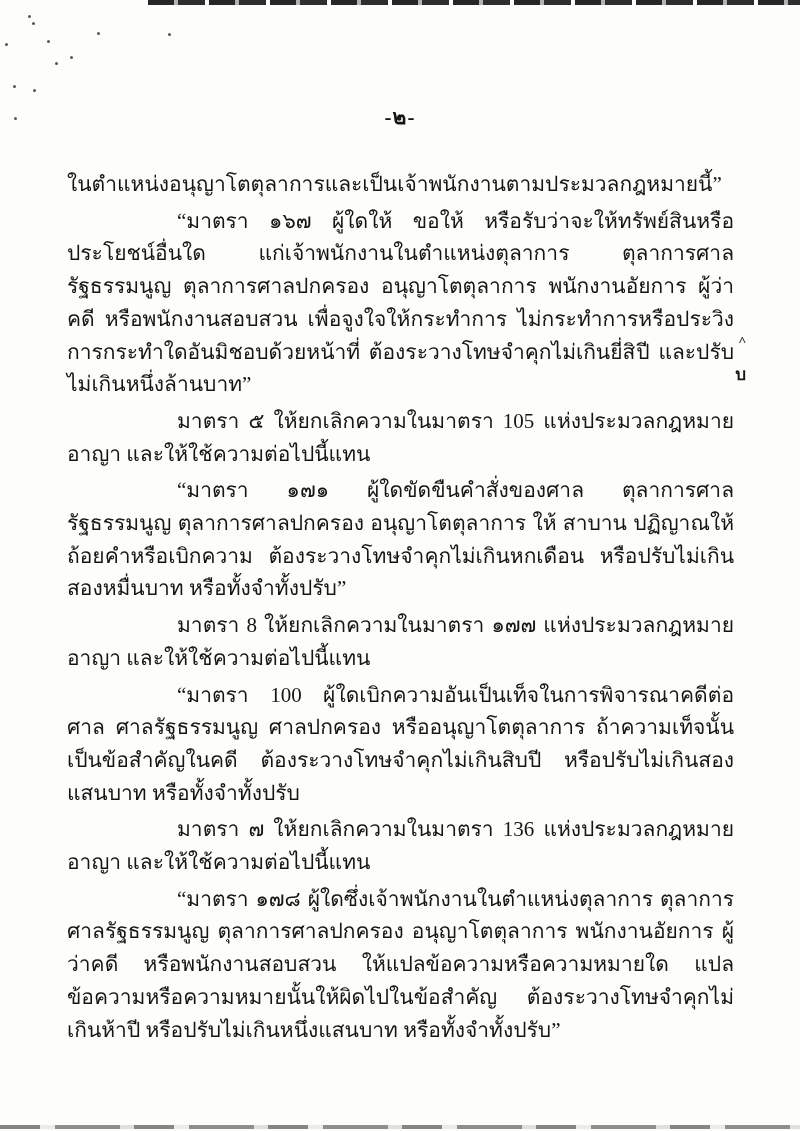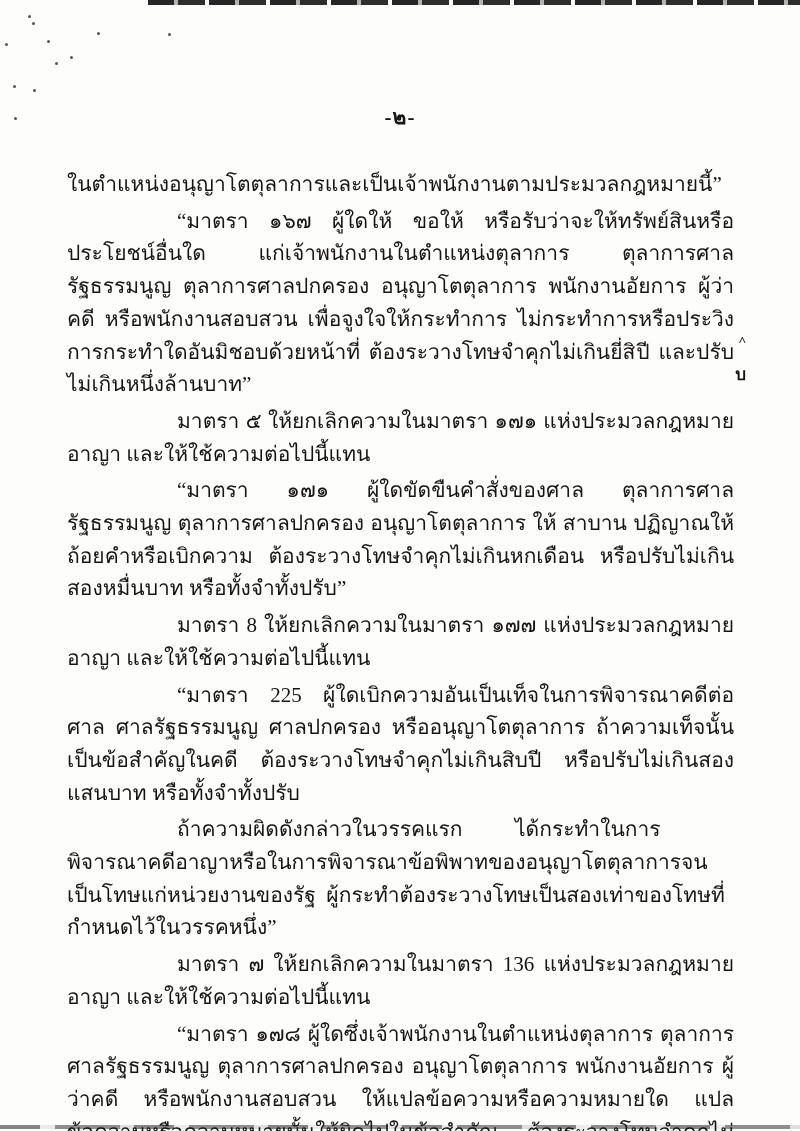--- a/index.html
+++ b/index.html
@@ -106,25 +106,24 @@
 
   <div class="strip top"></div>
   <div class="strip bottom"></div>
   <div></div>
 
   <div class="page-number">-๒-</div>
 
   <div class="doc-body">
       <p class="">ในตำแหน่งอนุญาโตตุลาการและเป็นเจ้าพนักงานตามประมวลกฎหมายนี้”</p>
       <p class="indent">“มาตรา ๑๖๗ ผู้ใดให้ ขอให้ หรือรับว่าจะให้ทรัพย์สินหรือประโยชน์อื่นใด แก่เจ้าพนักงานในตำแหน่งตุลาการ ตุลาการศาลรัฐธรรมนูญ ตุลาการศาลปกครอง อนุญาโตตุลาการ พนักงานอัยการ ผู้ว่าคดี หรือพนักงานสอบสวน เพื่อจูงใจให้กระทำการ ไม่กระทำการหรือประวิงการกระทำใดอันมิชอบด้วยหน้าที่ ต้องระวางโทษจำคุกไม่เกินยี่สิ<span class="hand-insert"><span class="caret">^</span><span class="below">บ</span></span>ปี และปรับไม่เกินหนึ่งล้านบาท”</p>
-      <p class="indent">มาตรา ๕ ให้ยกเลิกความในมาตรา ๑๗๑ แห่งประมวลกฎหมายอาญา และให้ใช้ความต่อไปนี้แทน</p>
+      <p class="indent">มาตรา ๕ ให้ยกเลิกความในมาตรา 105 แห่งประมวลกฎหมายอาญา และให้ใช้ความต่อไปนี้แทน</p>
       <p class="indent">“มาตรา ๑๗๑ ผู้ใดขัดขืนคำสั่งของศาล ตุลาการศาลรัฐธรรมนูญ ตุลาการศาลปกครอง อนุญาโตตุลาการ ให้ สาบาน ปฏิญาณให้ถ้อยคำหรือเบิกความ ต้องระวางโทษจำคุกไม่เกินหกเดือน หรือปรับไม่เกินสองหมื่นบาท หรือทั้งจำทั้งปรับ”</p>
       <p class="indent">มาตรา 8 ให้ยกเลิกความในมาตรา ๑๗๗ แห่งประมวลกฎหมายอาญา และให้ใช้ความต่อไปนี้แทน</p>
-      <p class="indent">“มาตรา 225 ผู้ใดเบิกความอันเป็นเท็จในการพิจารณาคดีต่อศาล ศาลรัฐธรรมนูญ ศาลปกครอง หรืออนุญาโตตุลาการ ถ้าความเท็จนั้นเป็นข้อสำคัญในคดี ต้องระวางโทษจำคุกไม่เกินสิบปี หรือปรับไม่เกินสองแสนบาท หรือทั้งจำทั้งปรับ</p>
-      <p class="indent">ถ้าความผิดดังกล่าวในวรรคแรก   ได้กระทำในการพิจารณาคดีอาญาหรือในการพิจารณาข้อพิพาทของอนุญาโตตุลาการจนเป็นโทษแก่หน่วยงานของรัฐ ผู้กระทำต้องระวางโทษเป็นสองเท่าของโทษที่กำหนดไว้ในวรรคหนึ่ง”</p>
+      <p class="indent">“มาตรา 100 ผู้ใดเบิกความอันเป็นเท็จในการพิจารณาคดีต่อศาล ศาลรัฐธรรมนูญ ศาลปกครอง หรืออนุญาโตตุลาการ ถ้าความเท็จนั้นเป็นข้อสำคัญในคดี ต้องระวางโทษจำคุกไม่เกินสิบปี หรือปรับไม่เกินสองแสนบาท หรือทั้งจำทั้งปรับ</p>
       <p class="indent">มาตรา ๗ ให้ยกเลิกความในมาตรา 136 แห่งประมวลกฎหมายอาญา และให้ใช้ความต่อไปนี้แทน</p>
       <p class="indent">“มาตรา ๑๗๘ ผู้ใดซึ่งเจ้าพนักงานในตำแหน่งตุลาการ ตุลาการศาลรัฐธรรมนูญ ตุลาการศาลปกครอง อนุญาโตตุลาการ พนักงานอัยการ ผู้ว่าคดี หรือพนักงานสอบสวน ให้แปลข้อความหรือความหมายใด แปลข้อความหรือความหมายนั้นให้ผิดไปในข้อสำคัญ ต้องระวางโทษจำคุกไม่เกินห้าปี หรือปรับไม่เกินหนึ่งแสนบาท หรือทั้งจำทั้งปรับ”</p>
     </div>
 
 <div class="speck" style="left: 28px; top: 15px;"></div>
     <div class="speck" style="left: 32px; top: 22px;"></div>
     <div class="speck" style="left: 5px; top: 43px;"></div>
     <div class="speck" style="left: 47px; top: 40px;"></div>
     <div class="speck" style="left: 70px; top: 56px;"></div>
     <div class="speck" style="left: 55px; top: 62px;"></div>

